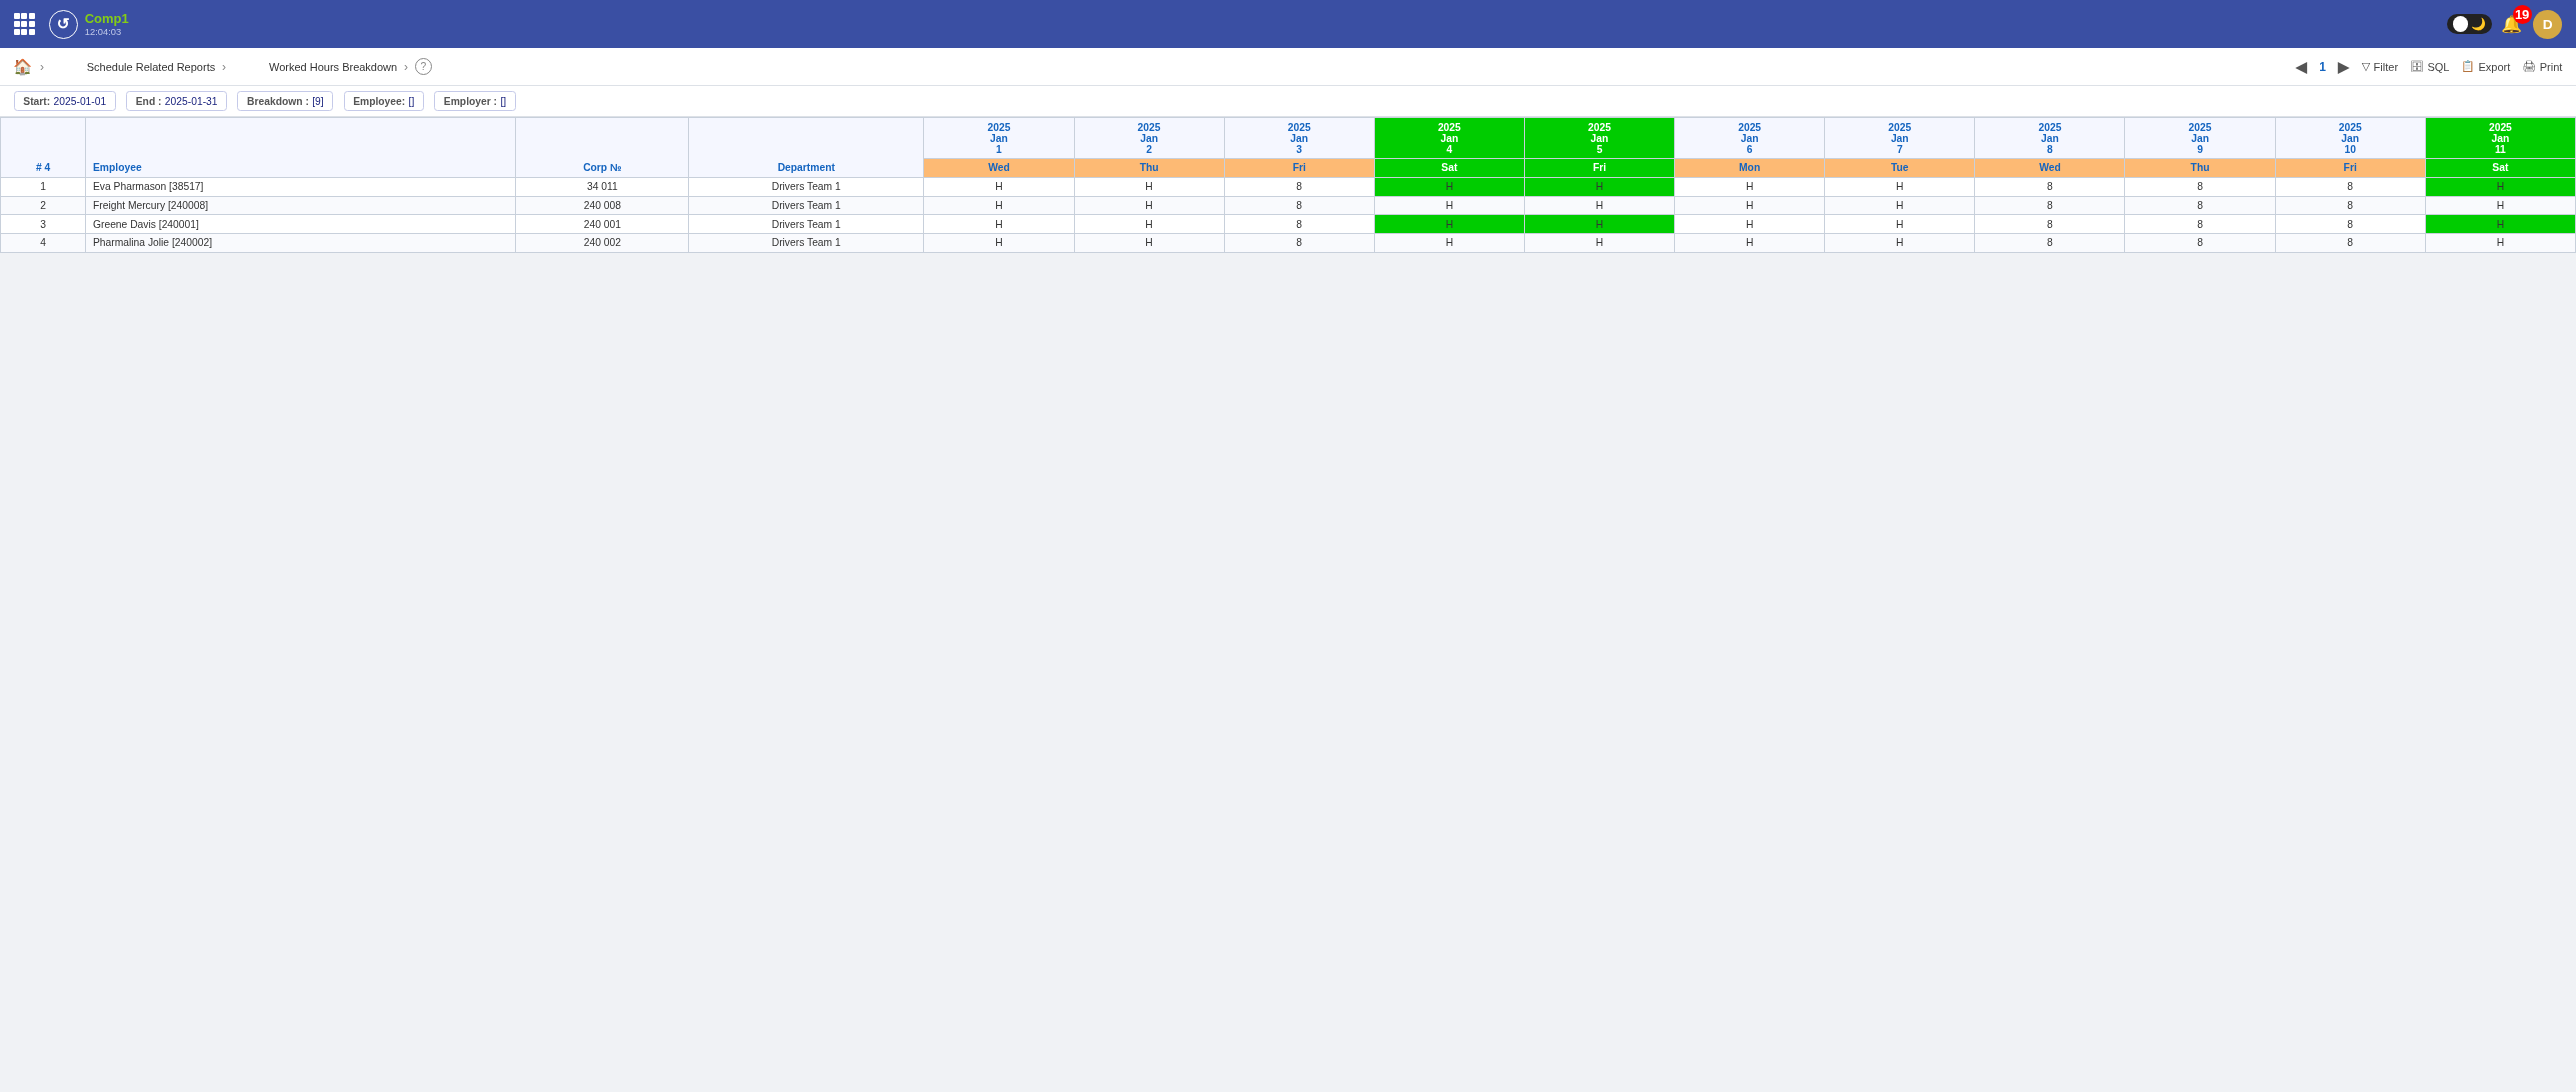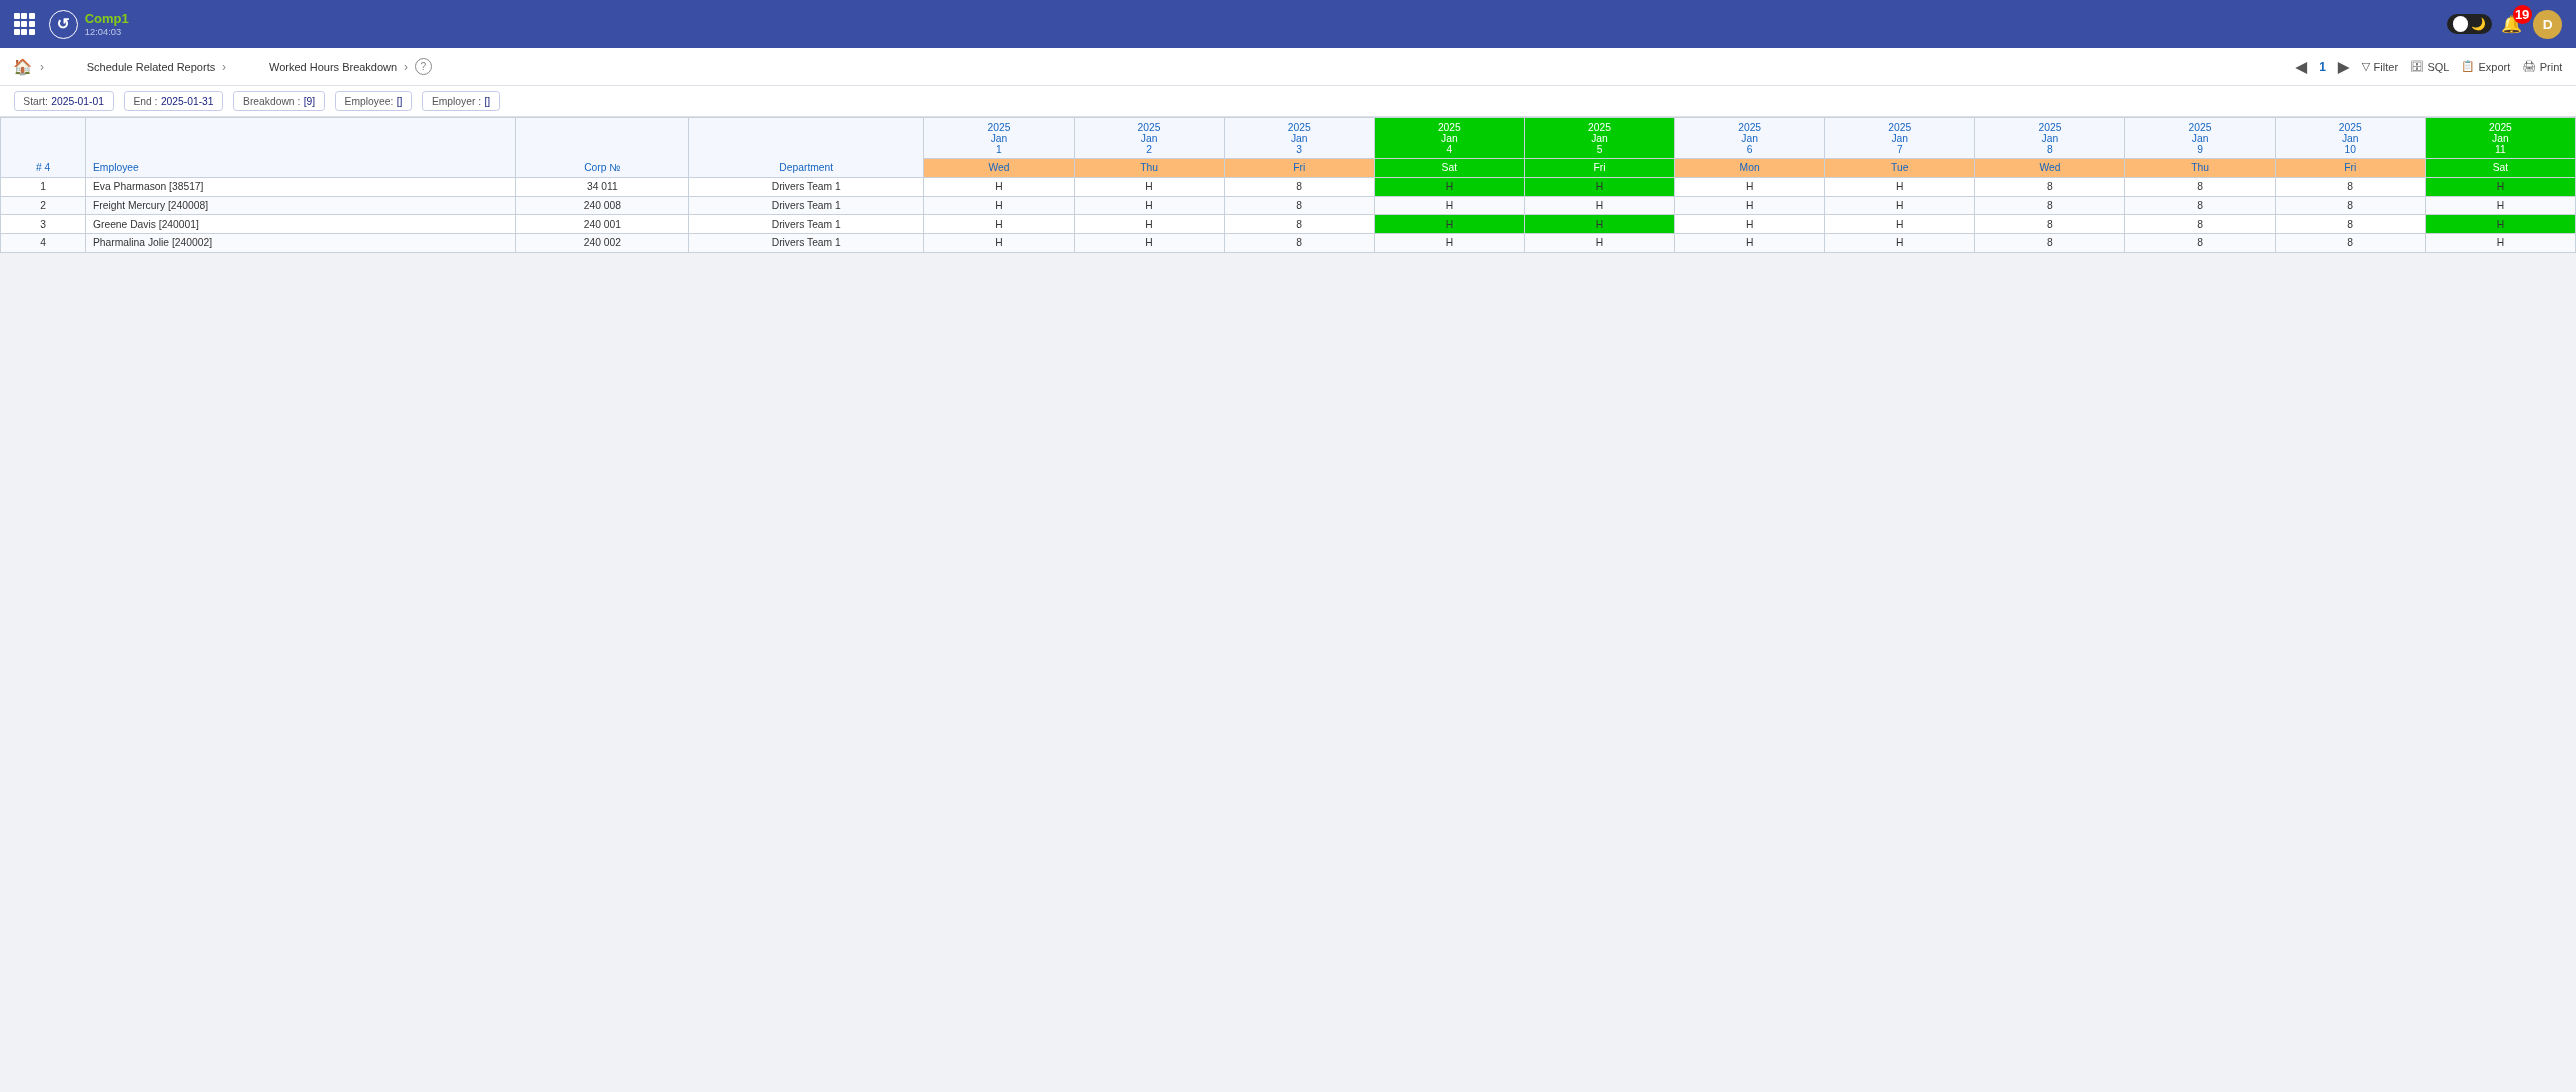--- a/index.html
+++ b/index.html
@@ -61,40 +61,40 @@
       padding: 5.2px 13.7px;
       gap: 10.3px;
       flex-wrap: wrap;
     }
     .filter-chip {
       display: flex; align-items: center; gap: 3.4px;
       border: 0.9px solid #c5cae9; border-radius: 3.4px;
       padding: 3.4px 8.6px; background: white; cursor: pointer;
       font-size: 10.3px; color: #333;
     }
-    .filter-label { font-weight: normal; color: #555; }
+    .filter-label { font-weight: bold; color: #555; }
     .filter-value { color: #1a237e; }
 
     
     .main-content { overflow-x: auto; }
 
     
     .data-table {
       border-collapse: collapse;
       width: 100%;
       min-width: 1374px;
       background: white;
     }
     .data-table th, .data-table td {
       border: 0.9px solid #c8d0db;
       padding: 3.4px 5.2px;
       text-align: center;
       font-size: 10.3px;
     }
-    .data-table th { color: #1565c0; font-weight: normal; background: #f5f7ff; }
+    .data-table th { color: #1565c0; font-weight: bold; background: #f5f7ff; }
     .data-table .header-row-1 th { background: #f5f7ff; vertical-align: middle; }
     .data-table .header-row-2 th { background: #fdba74; }
 
     .cell-green { background: #00cc00; color: white; }
 
     tr.data-row td { color: #333; }
     tr.data-row:nth-child(even) td { background: #f9fafd; }
     tr.data-row td:first-child { text-align: center; color: #333; }
     tr.data-row td.left-align { text-align: left; padding-left: 6.9px; }
 

